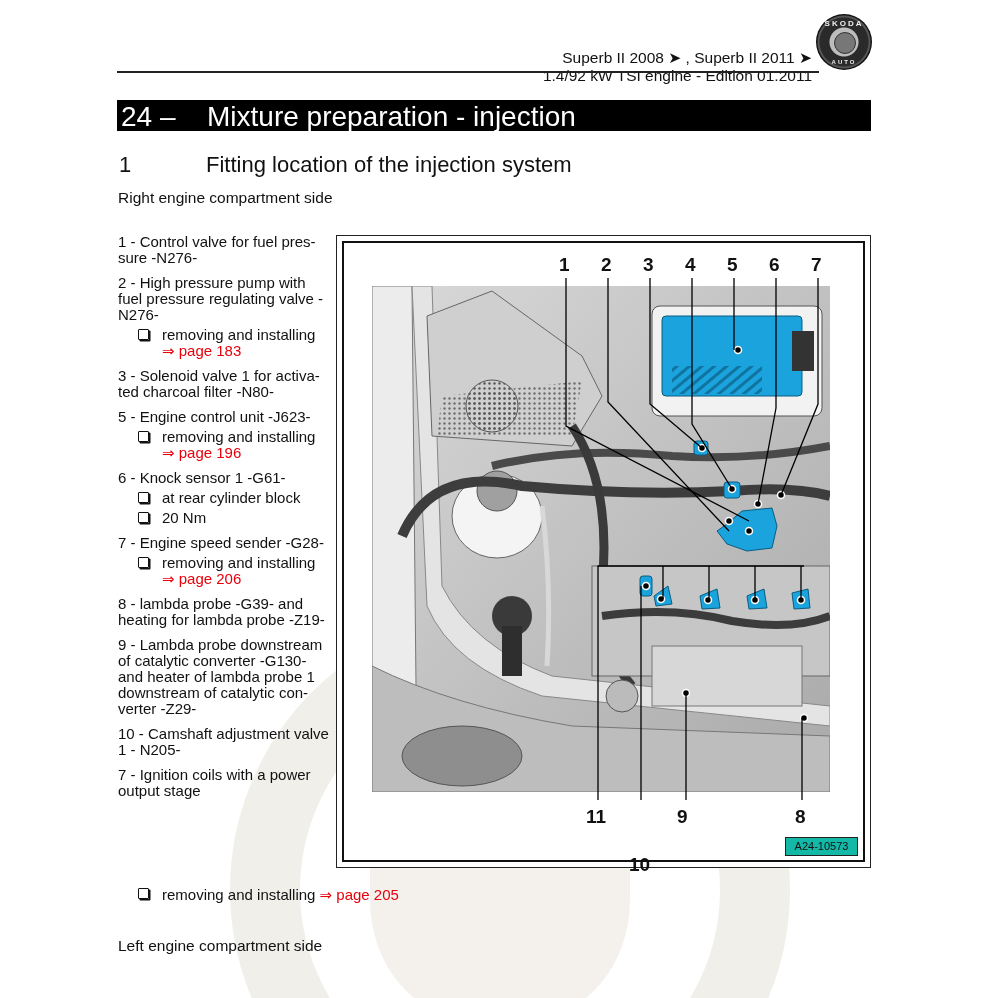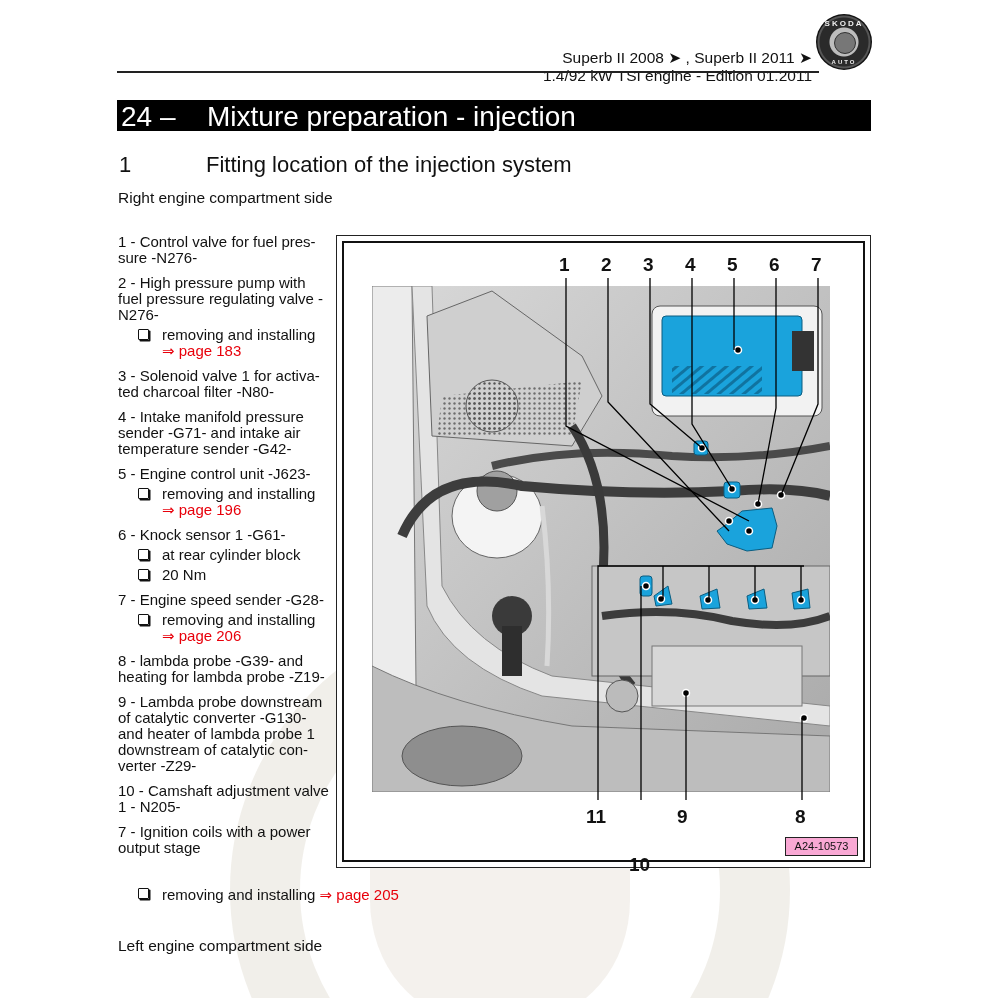--- a/index.html
+++ b/index.html
@@ -54,21 +54,21 @@
     border-radius: 1px; box-shadow: 1.5px 1.5px 0 #111;
   }
   .link { color: #e8000b; cursor: pointer; display: inline-block; }
   .item11sub { position: absolute; left: 118px; top: 882px; width: 320px; font-size: 15px; z-index: 2; }
 
   
   .fig-outer { position: absolute; left: 336px; top: 235px; width: 535px; height: 633px; border: 1.5px solid #222; box-sizing: border-box; background: #fff; z-index: 1; }
   .fig-inner { position: absolute; left: 5px; top: 5px; right: 5px; bottom: 5px; border: 2px solid #111; }
   .photo { position: absolute; left: 372px; top: 286px; width: 458px; height: 506px; z-index: 2; }
   .callout { position: absolute; font-size: 19px; font-weight: bold; z-index: 3; }
-  .figcode { position: absolute; left: 785px; top: 837px; width: 71px; height: 17px; border: 1px solid #222; font-size: 11px; line-height: 17px; text-align: center; background: #f9a8d4; z-index: 3; }
+  .figcode { position: absolute; left: 785px; top: 837px; width: 71px; height: 17px; border: 1px solid #222; font-size: 11px; line-height: 17px; text-align: center; background: #14b8a6; z-index: 3; }
 </style>
 </head>
 <body>
 
 <div class="watermark"></div>
 <div class="watermark-inner"></div>
 
 <div class="header">
   <div class="header-line">Superb II 2008 ➤ , Superb II 2011 ➤</div>
   <div class="header-line">1.4/92 kW TSI engine - Edition 01.2011</div>
@@ -98,23 +98,20 @@
   <div class="item">
     <div>2 - High pressure pump with fuel pressure regulating valve - N276-</div>
     <div class="sub">
       <span class="box"></span>
       <span>removing and installing</span><br>
       <span class="link">⇒ page 183</span>
     </div>
   </div>
   <div class="item">
       <div>3 - Solenoid valve 1 for activa- ted charcoal filter -N80-</div>
-    </div>
-  <div class="item">
-      <div>4 - Intake manifold pressure sender -G71- and intake air temperature sender -G42-</div>
     </div>
   <div class="item">
     <div>5 - Engine control unit -J623-</div>
     <div class="sub">
       <span class="box"></span>
       <span>removing and installing</span><br>
       <span class="link">⇒ page 196</span>
     </div>
   </div>
   <div class="item">

